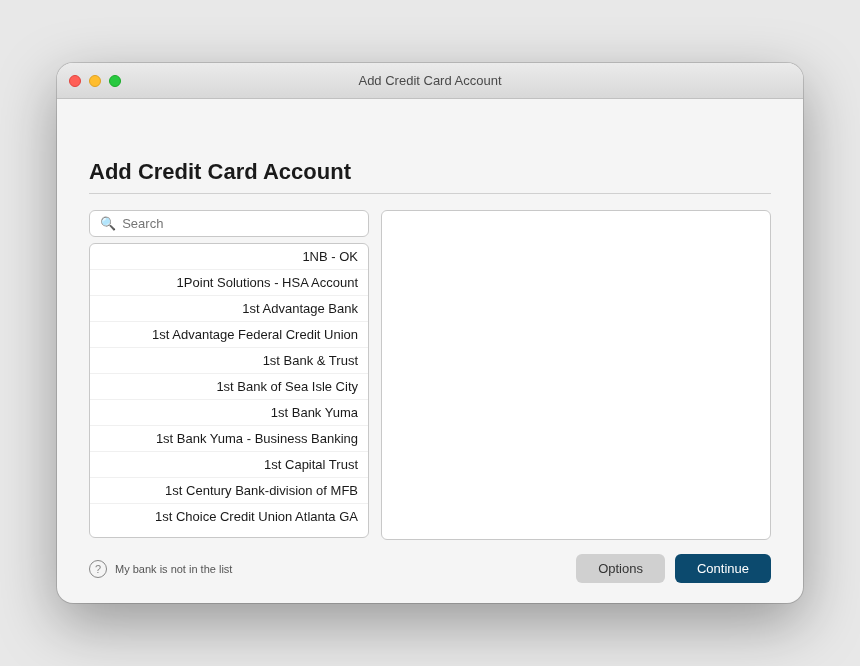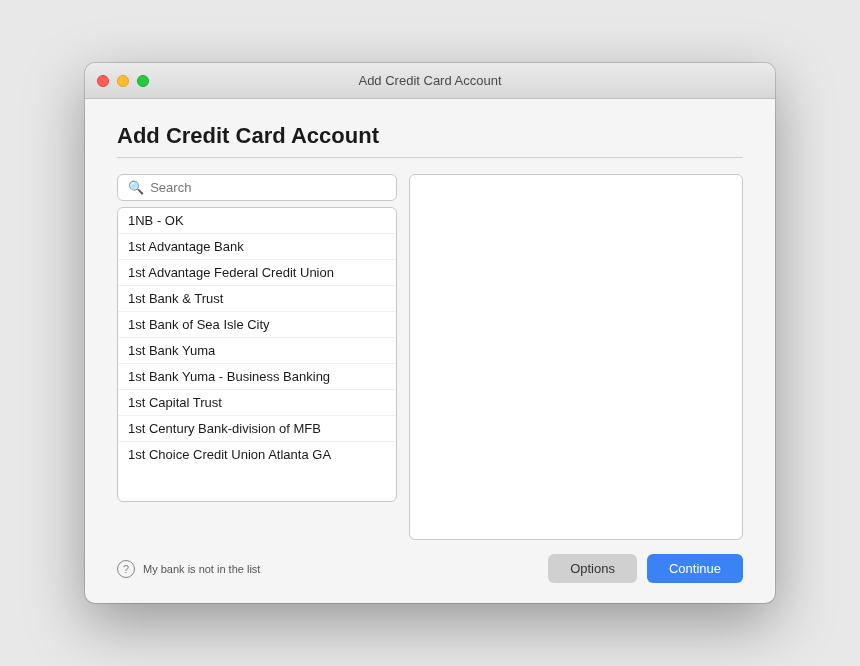--- a/index.html
+++ b/index.html
@@ -9,27 +9,28 @@
       display: flex;
       align-items: center;
       justify-content: center;
       width: 860px;
       height: 666px;
       font-family: -apple-system, BlinkMacSystemFont, "Helvetica Neue", Arial, sans-serif;
     }
 
     .window {
       background: #f5f5f5;
-      border-radius: 10px;
+      border-radius: 16px;
       box-shadow: 0 20px 60px rgba(0,0,0,0.35), 0 0 0 1px rgba(0,0,0,0.15);
-      width: 690px;
+      width: 746px;
       min-height: 540px;
       display: flex;
       flex-direction: column;
       overflow: hidden;
+      gap: 36px;
     }
 
     .title-bar {
       background: linear-gradient(to bottom, #ebebeb, #d8d8d8);
       height: 36px;
       display: flex;
       align-items: center;
       padding: 0 12px;
       border-bottom: 1px solid #c0c0c0;
       border-radius: 10px 10px 0 0;
@@ -124,20 +125,21 @@
       width: 100%;
     }
 
     .bank-list {
       flex: 1;
       border: 1px solid #c8c8c8;
       border-radius: 6px;
       background: #fff;
       overflow-y: auto;
       max-height: 295px;
+      text-align: right;
     }
 
     .bank-list-item {
       padding: 5px 10px;
       font-size: 13px;
       color: #1a1a1a;
       cursor: pointer;
       border-bottom: 1px solid #f0f0f0;
     }
 
@@ -193,21 +195,21 @@
       border: none;
       margin-left: 10px;
     }
 
     .btn-options {
       background: #d0d0d0;
       color: #333;
     }
 
     .btn-continue {
-      background: #3b82f6;
+      background: #0c4a6e;
       color: #fff;
     }
   </style>
 </head>
 <body>
 
 <div class="window">
   <div class="title-bar">
     <div class="traffic-lights">
       <div class="traffic-light tl-close"></div>
@@ -222,20 +224,21 @@
     <div class="divider"></div>
 
     <div class="main-area">
       <div class="left-panel">
         <div class="search-box">
           <span class="search-icon-svg">🔍</span>
           <input class="search-input" type="text" placeholder="Search" style="">
         </div>
         <div class="bank-list" id="bank-list-container">
         <div class="bank-list-item">1NB - OK</div>
+            <div class="bank-list-item">1Point Solutions - HSA Account</div>
             <div class="bank-list-item">1st Advantage Bank</div>
             <div class="bank-list-item">1st Advantage Federal Credit Union</div>
             <div class="bank-list-item">1st Bank &amp; Trust</div>
             <div class="bank-list-item">1st Bank of Sea Isle City</div>
             <div class="bank-list-item">1st Bank Yuma</div>
             <div class="bank-list-item">1st Bank Yuma - Business Banking</div>
             <div class="bank-list-item">1st Capital Trust</div>
             <div class="bank-list-item">1st Century Bank-division of MFB</div>
             <div class="bank-list-item">1st Choice Credit Union Atlanta GA</div>
           </div>

